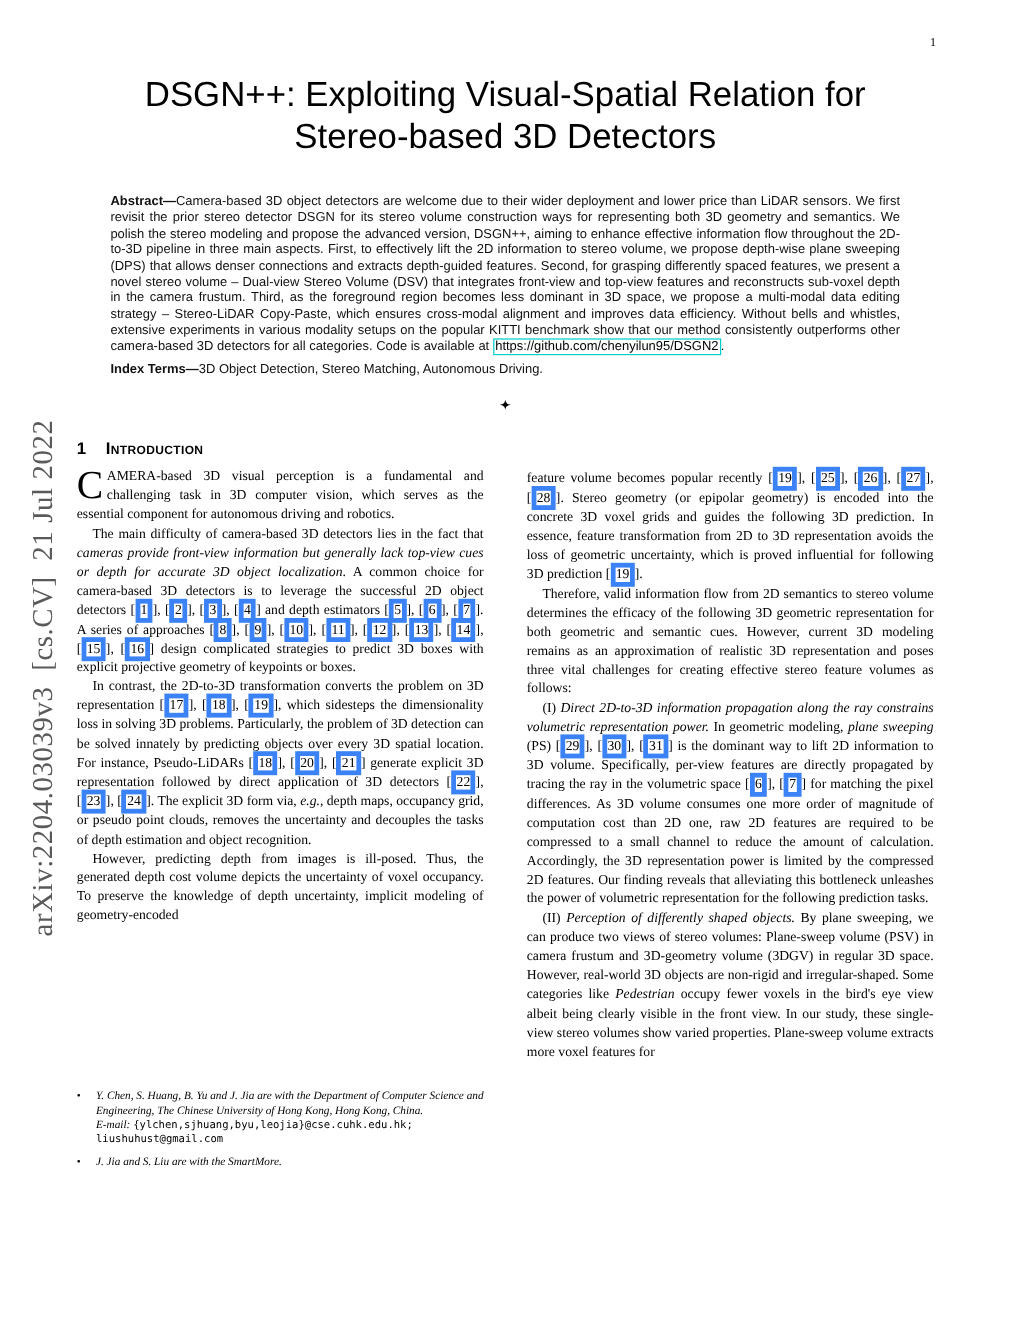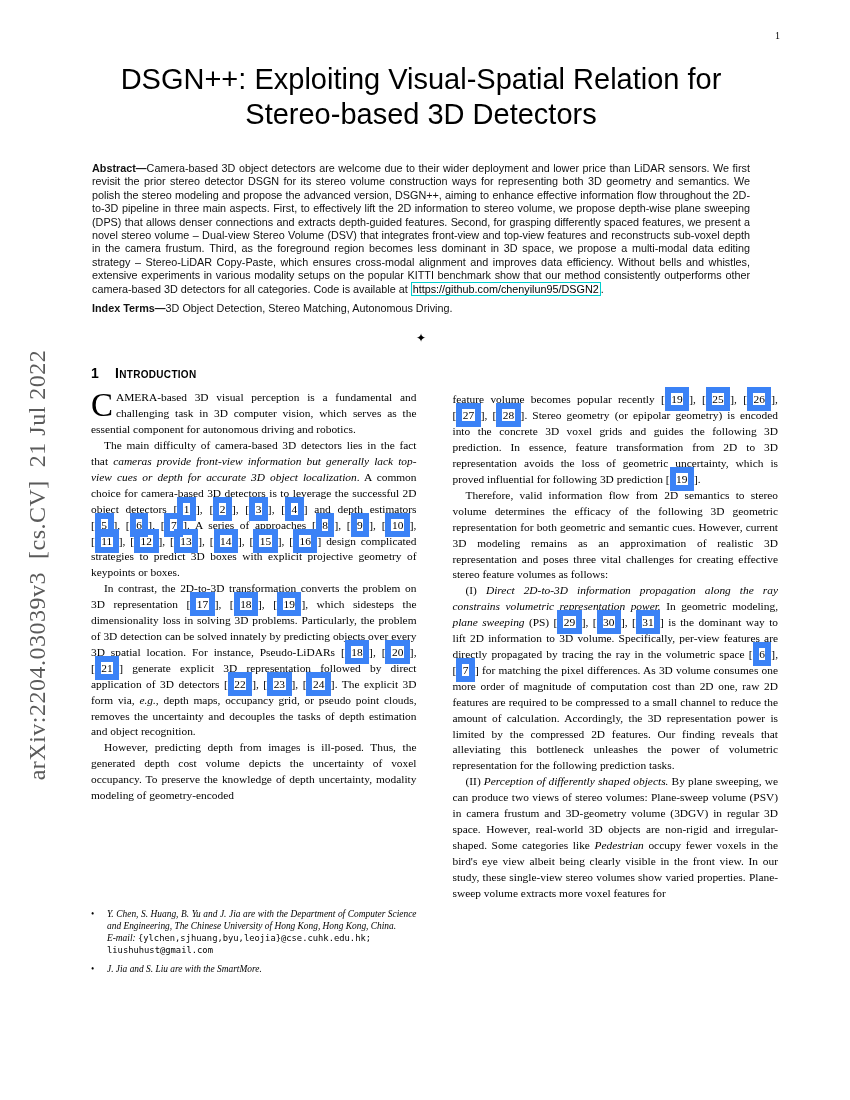--- a/index.html
+++ b/index.html
@@ -45,42 +45,41 @@
     margin: 6px 28px 0 28px;
     font-family: "Liberation Sans", sans-serif;
     font-size: 10.8px; line-height: 13.4px;
     text-align: justify; color: #111;
   }
   .diamond { margin-top: 16px; text-align: center; font-size: 12px; }
   .columns {
     display: flex; gap: 36px;
     margin-top: 16px;
     height: 620px;
-    margin-left: 27px;
   }
   .col { width: 346px; font-size: 11.4px; line-height: 15.9px; text-align: justify; hyphens: auto; }
   .col-left { display: flex; flex-direction: column; }
   .col-right { padding-top: 30px; }
   h2.sec {
     margin: 4px 0 8px 0;
     font-family: "Liberation Sans", sans-serif;
     font-weight: 600; font-size: 14px;
     font-variant: small-caps;
     letter-spacing: 0.3px;
   }
   .sec-num { margin-right: 16px; }
   .col p { margin: 0; text-indent: 13px; }
   .col p.first, .col p.cont { text-indent: 0; }
   .dropcap {
     float: left;
     font-size: 33px; line-height: 27px;
     padding: 2px 3px 0 0;
   }
   .citebox {
-    border: 6px solid #3b82f6;
+    border: 4px solid #3b82f6;
     padding: 0 0.5px;
     color: #000;
   }
   .urlbox {
     border: 1px solid #00cdcd;
     color: #000; text-decoration: none;
     padding: 0 1px;
   }
   .footnotes {
     margin-top: auto;
@@ -122,21 +121,21 @@
     <div class="diamond">✦</div>
 
     <div class="columns">
 
       <div class="col col-left">
         <h2 class="sec"><span class="sec-num">1</span><span class="sec-title">Introduction</span></h2>
 
         <p class="first"><span class="dropcap">C</span><span>AMERA-based 3D visual perception is a fundamental and challenging task in 3D computer vision, which serves as the essential component for autonomous driving and robotics.</span></p>
         <p>The main difficulty of camera-based 3D detectors lies in the fact that <i>cameras provide front-view information but generally lack top-view cues or depth for accurate 3D object localization</i>. A common choice for camera-based 3D detectors is to leverage the successful 2D object detectors [<span class="citebox">1</span>], [<span class="citebox">2</span>], [<span class="citebox">3</span>], [<span class="citebox">4</span>] and depth estimators [<span class="citebox">5</span>], [<span class="citebox">6</span>], [<span class="citebox">7</span>]. A series of approaches [<span class="citebox">8</span>], [<span class="citebox">9</span>], [<span class="citebox">10</span>], [<span class="citebox">11</span>], [<span class="citebox">12</span>], [<span class="citebox">13</span>], [<span class="citebox">14</span>], [<span class="citebox">15</span>], [<span class="citebox">16</span>] design complicated strategies to predict 3D boxes with explicit projective geometry of keypoints or boxes.</p>
         <p>In contrast, the 2D-to-3D transformation converts the problem on 3D representation [<span class="citebox">17</span>], [<span class="citebox">18</span>], [<span class="citebox">19</span>], which sidesteps the dimensionality loss in solving 3D problems. Particularly, the problem of 3D detection can be solved innately by predicting objects over every 3D spatial location. For instance, Pseudo-LiDARs [<span class="citebox">18</span>], [<span class="citebox">20</span>], [<span class="citebox">21</span>] generate explicit 3D representation followed by direct application of 3D detectors [<span class="citebox">22</span>], [<span class="citebox">23</span>], [<span class="citebox">24</span>]. The explicit 3D form via, <i>e.g.</i>, depth maps, occupancy grid, or pseudo point clouds, removes the uncertainty and decouples the tasks of depth estimation and object recognition.</p>
-        <p>However, predicting depth from images is ill-posed. Thus, the generated depth cost volume depicts the uncertainty of voxel occupancy. To preserve the knowledge of depth uncertainty, modality modeling of geometry-encoded</p>
+        <p>However, predicting depth from images is ill-posed. Thus, the generated depth cost volume depicts the uncertainty of voxel occupancy. To preserve the knowledge of depth uncertainty, implicit modeling of geometry-encoded</p>
 
         <div class="footnotes">
           <div class="fn-item">
             <span class="fn-bullet">•</span>
             <div class="fn-body">
               <span>Y. Chen, S. Huang, B. Yu and J. Jia are with the Department of Computer Science and Engineering, The Chinese University of Hong Kong, Hong Kong, China.</span>
               <div>E-mail: <span class="mono">{ylchen,sjhuang,byu,leojia}@cse.cuhk.edu.hk;</span></div>
               <div><span class="mono">liushuhust@gmail.com</span></div>
             </div>
           </div>

